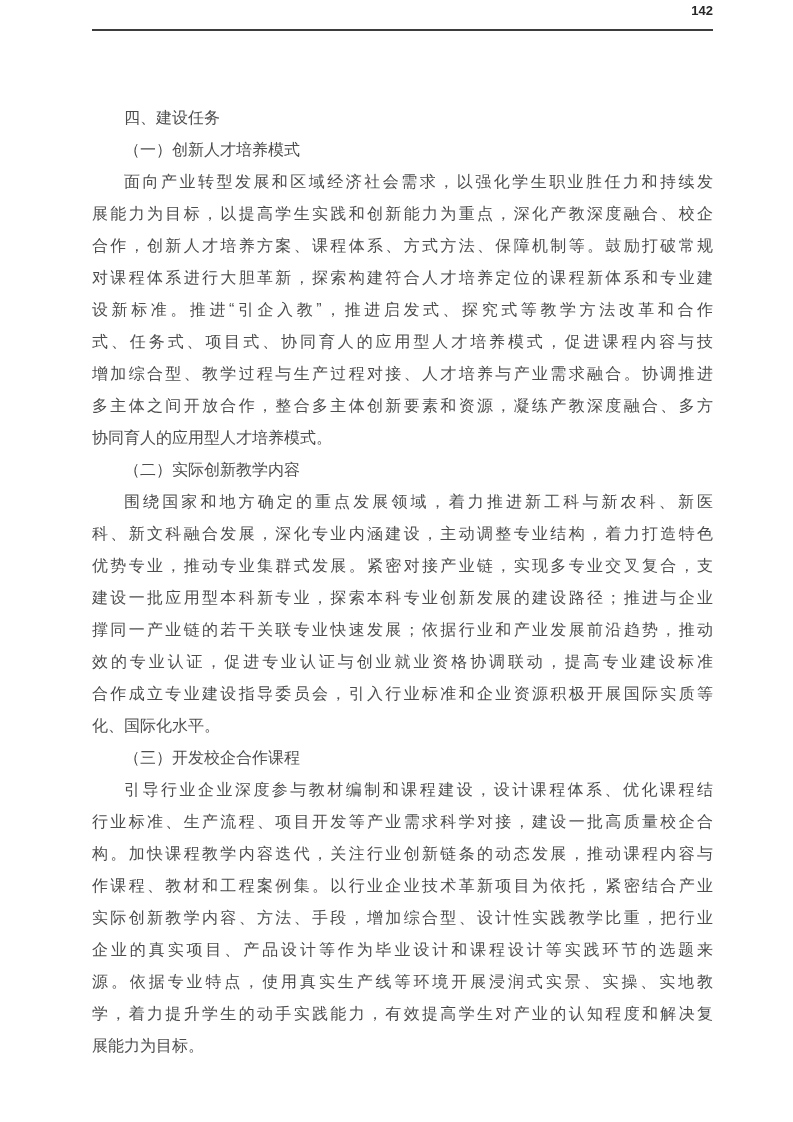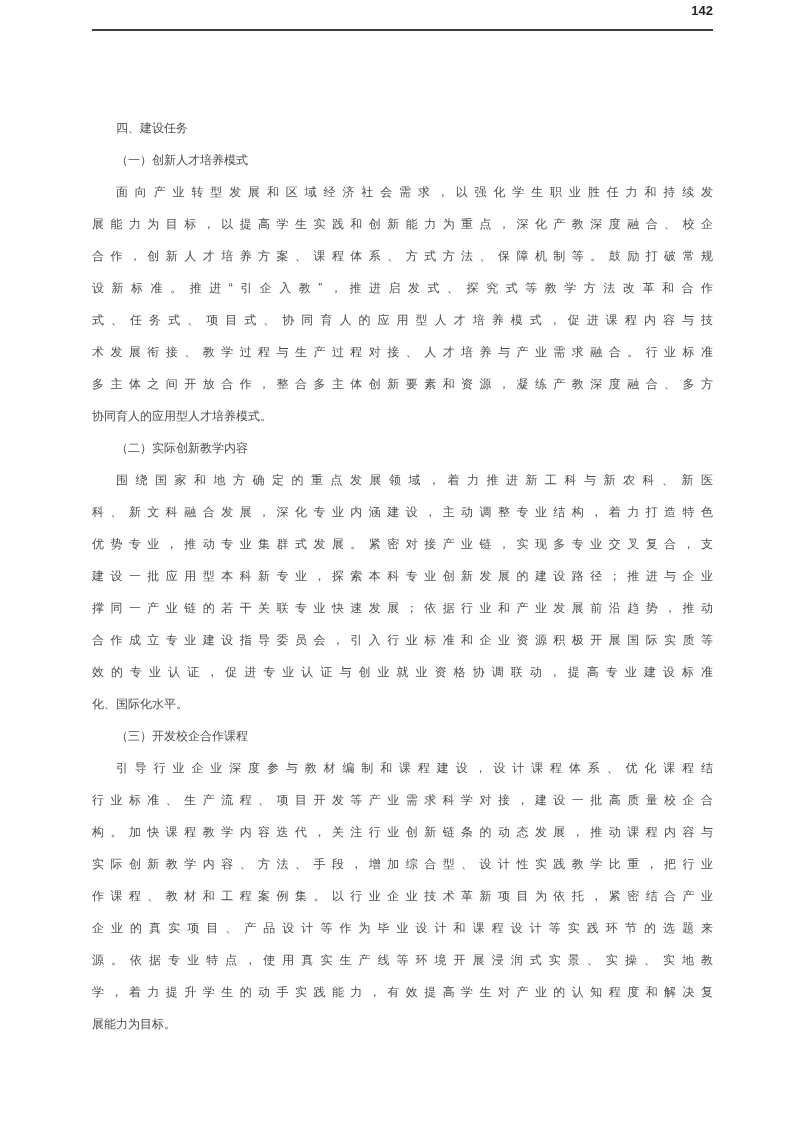--- a/index.html
+++ b/index.html
@@ -30,24 +30,24 @@
   .header-rule {
     position: absolute;
     top: 29px;
     left: 92px;
     width: 621px;
     height: 0;
     border-top: 2px solid #3d3d3d;
   }
   .content {
     position: absolute;
-    top: 112px;
+    top: 102px;
     left: 92px;
     width: 621px;
-    font-size: 12px;
+    font-size: 16px;
     line-height: 32px;
   }
   .ln {
     height: 32px;
     white-space: normal;
   }
   .ind {
     text-indent: 2em;
   }
   .jst {
@@ -64,41 +64,42 @@
   <div class="header-rule"></div>
 
   <div class="content">
 
     <div class="ln ind">四、建设任务</div>
 
     <div class="ln ind">（一）创新人才培养模式</div>
     <div class="ln ind jst">面向产业转型发展和区域经济社会需求，以强化学生职业胜任力和持续发</div>
     <div class="ln jst">展能力为目标，以提高学生实践和创新能力为重点，深化产教深度融合、校企</div>
     <div class="ln jst">合作，创新人才培养方案、课程体系、方式方法、保障机制等。鼓励打破常规</div>
+    <div class="ln jst">对课程体系进行大胆革新，探索构建符合人才培养定位的课程新体系和专业建</div>
     <div class="ln jst">设新标准。推进“引企入教”，推进启发式、探究式等教学方法改革和合作</div>
     <div class="ln jst">式、任务式、项目式、协同育人的应用型人才培养模式，促进课程内容与技</div>
-    <div class="ln jst">术发展衔接、教学过程与生产过程对接、人才培养与产业需求融合。行业标准</div>
+    <div class="ln jst">增加综合型、教学过程与生产过程对接、人才培养与产业需求融合。协调推进</div>
     <div class="ln jst">多主体之间开放合作，整合多主体创新要素和资源，凝练产教深度融合、多方</div>
     <div class="ln">协同育人的应用型人才培养模式。</div>
 
     <div class="ln ind">（二）实际创新教学内容</div>
     <div class="ln ind jst">围绕国家和地方确定的重点发展领域，着力推进新工科与新农科、新医</div>
     <div class="ln jst">科、新文科融合发展，深化专业内涵建设，主动调整专业结构，着力打造特色</div>
     <div class="ln jst">优势专业，推动专业集群式发展。紧密对接产业链，实现多专业交叉复合，支</div>
     <div class="ln jst">建设一批应用型本科新专业，探索本科专业创新发展的建设路径；推进与企业</div>
     <div class="ln jst">撑同一产业链的若干关联专业快速发展；依据行业和产业发展前沿趋势，推动</div>
+    <div class="ln jst">效的专业认证，促进专业认证与创业就业资格协调联动，提高专业建设标准</div>
     <div class="ln jst">合作成立专业建设指导委员会，引入行业标准和企业资源积极开展国际实质等</div>
-    <div class="ln jst">效的专业认证，促进专业认证与创业就业资格协调联动，提高专业建设标准</div>
     <div class="ln">化、国际化水平。</div>
 
     <div class="ln ind">（三）开发校企合作课程</div>
     <div class="ln ind jst">引导行业企业深度参与教材编制和课程建设，设计课程体系、优化课程结</div>
     <div class="ln jst">行业标准、生产流程、项目开发等产业需求科学对接，建设一批高质量校企合</div>
     <div class="ln jst">构。加快课程教学内容迭代，关注行业创新链条的动态发展，推动课程内容与</div>
+    <div class="ln jst">作课程、教材和工程案例集。以行业企业技术革新项目为依托，紧密结合产业</div>
     <div class="ln jst">实际创新教学内容、方法、手段，增加综合型、设计性实践教学比重，把行业</div>
-    <div class="ln jst">作课程、教材和工程案例集。以行业企业技术革新项目为依托，紧密结合产业</div>
     <div class="ln jst">企业的真实项目、产品设计等作为毕业设计和课程设计等实践环节的选题来</div>
     <div class="ln jst">源。依据专业特点，使用真实生产线等环境开展浸润式实景、实操、实地教</div>
     <div class="ln jst">学，着力提升学生的动手实践能力，有效提高学生对产业的认知程度和解决复</div>
     <div class="ln">展能力为目标。</div>
 
   </div>
 </div>
 
 </body></html>

